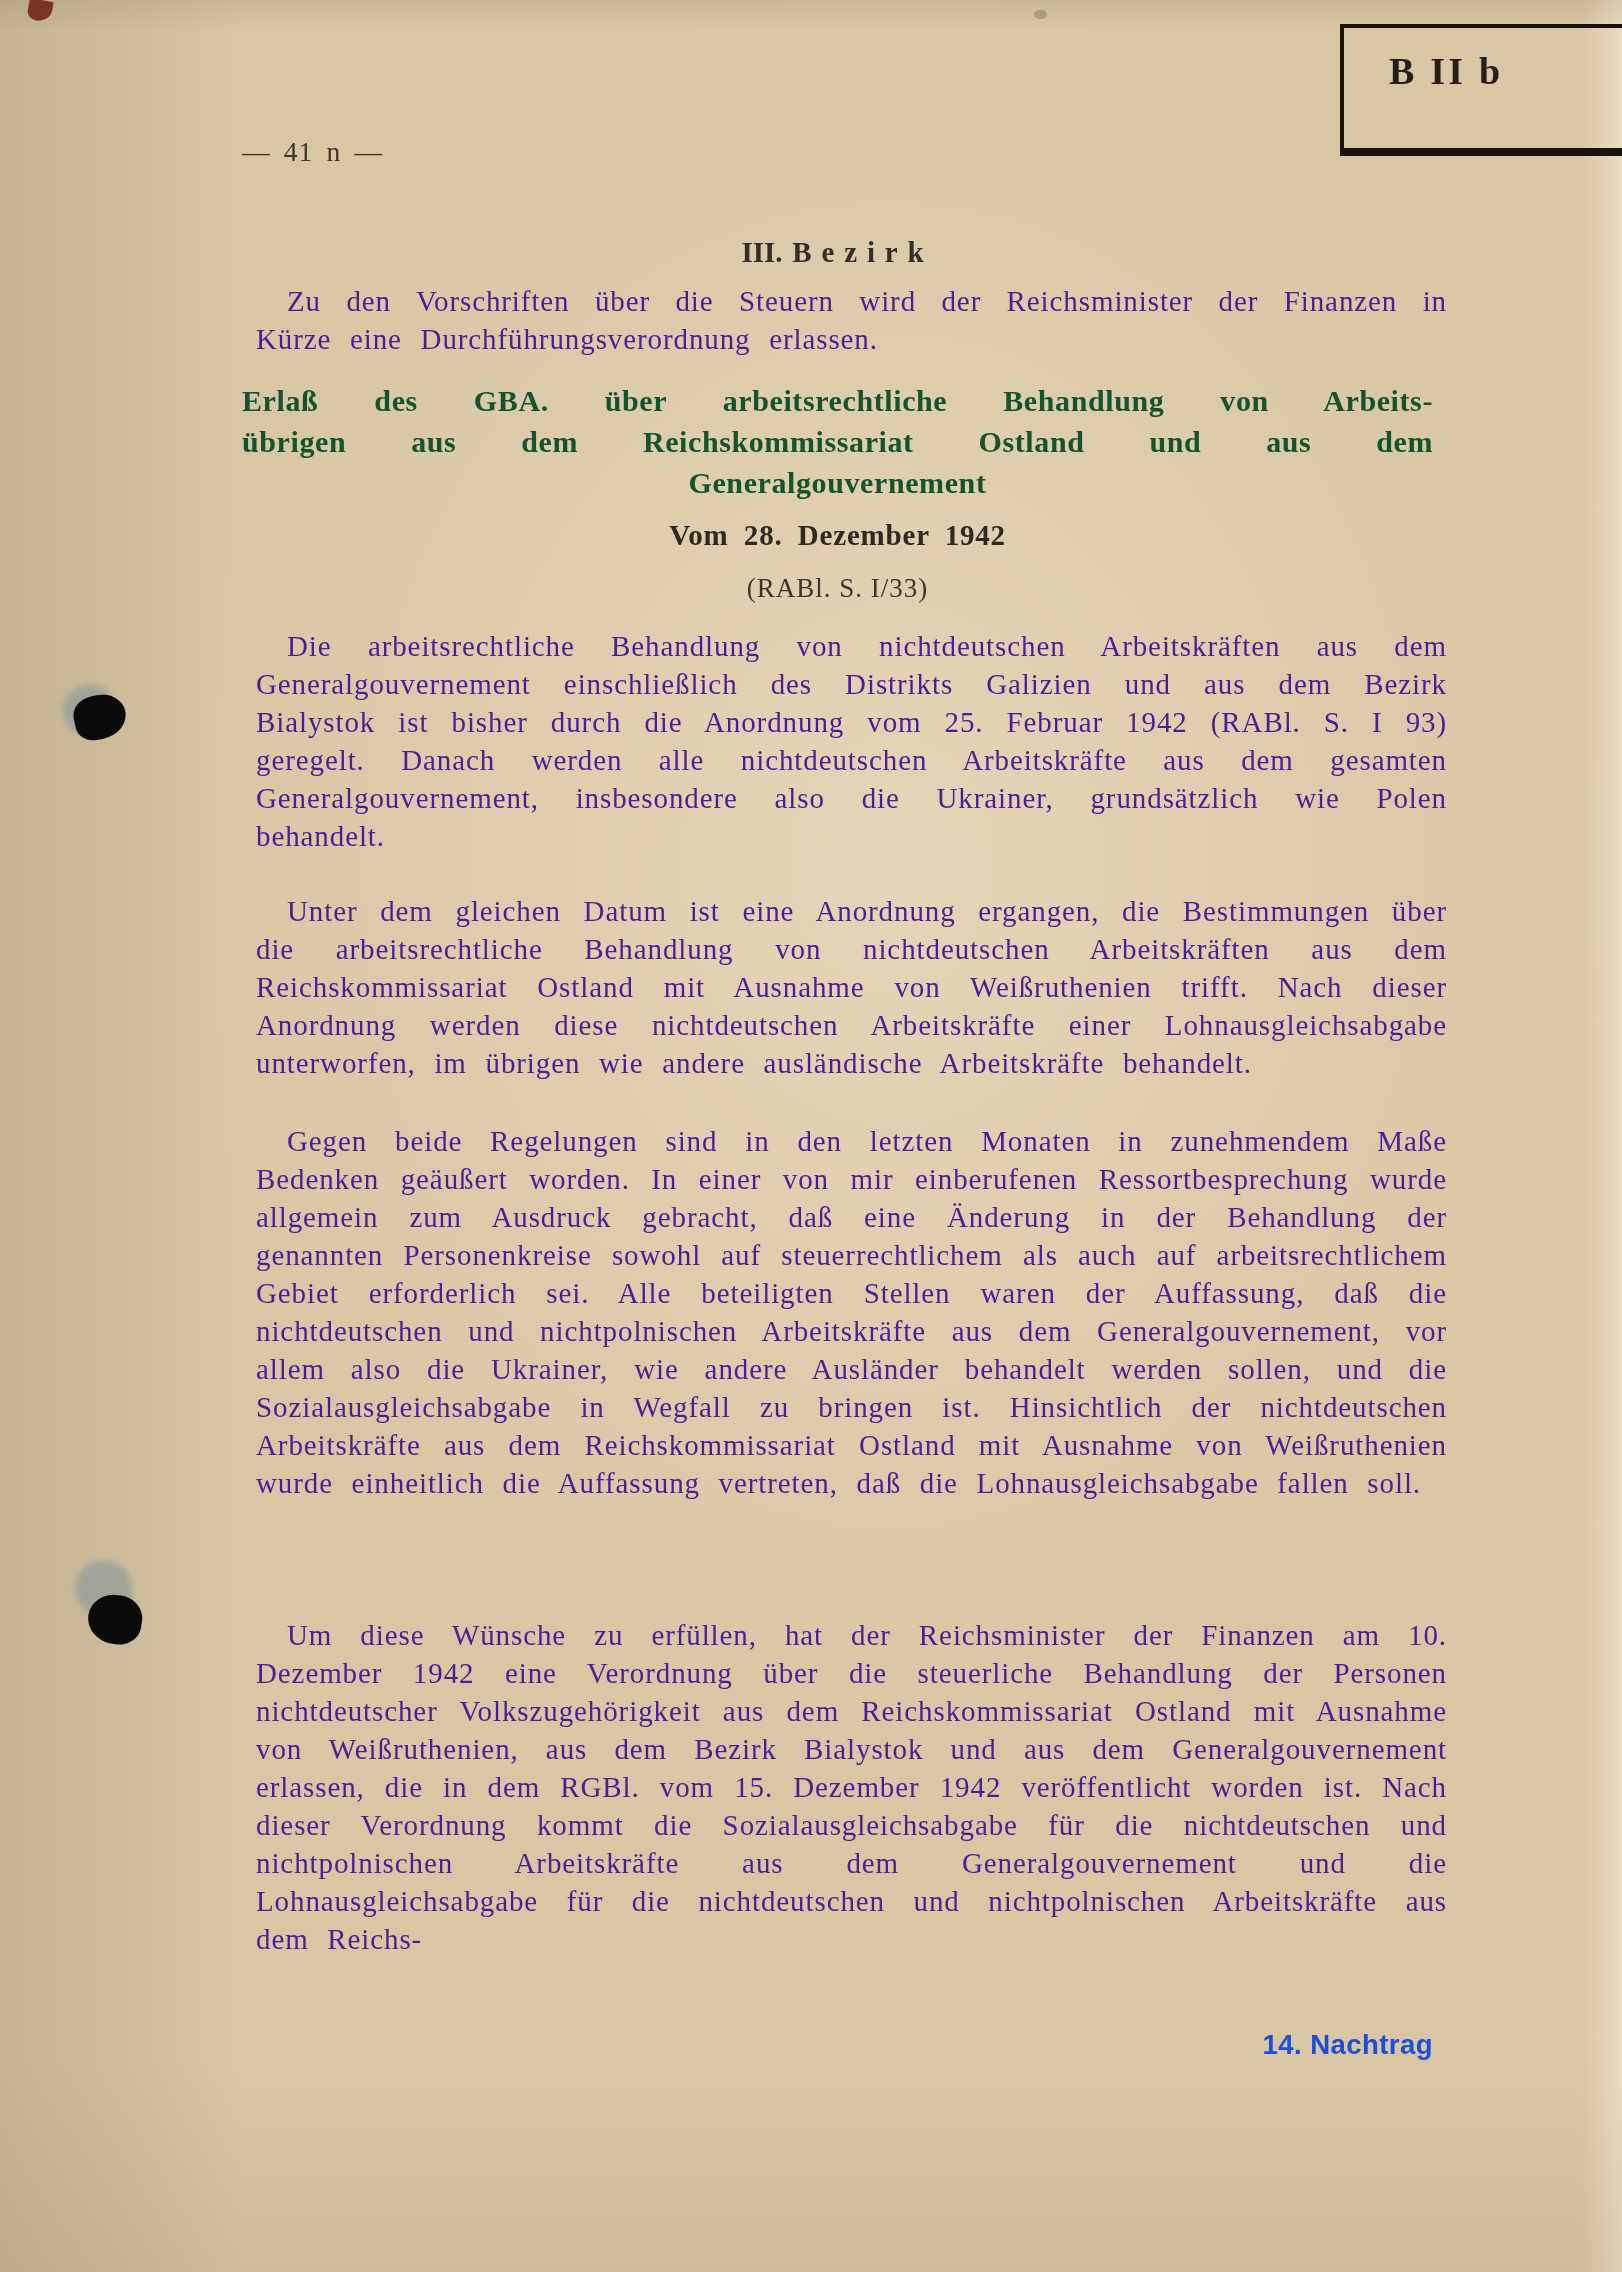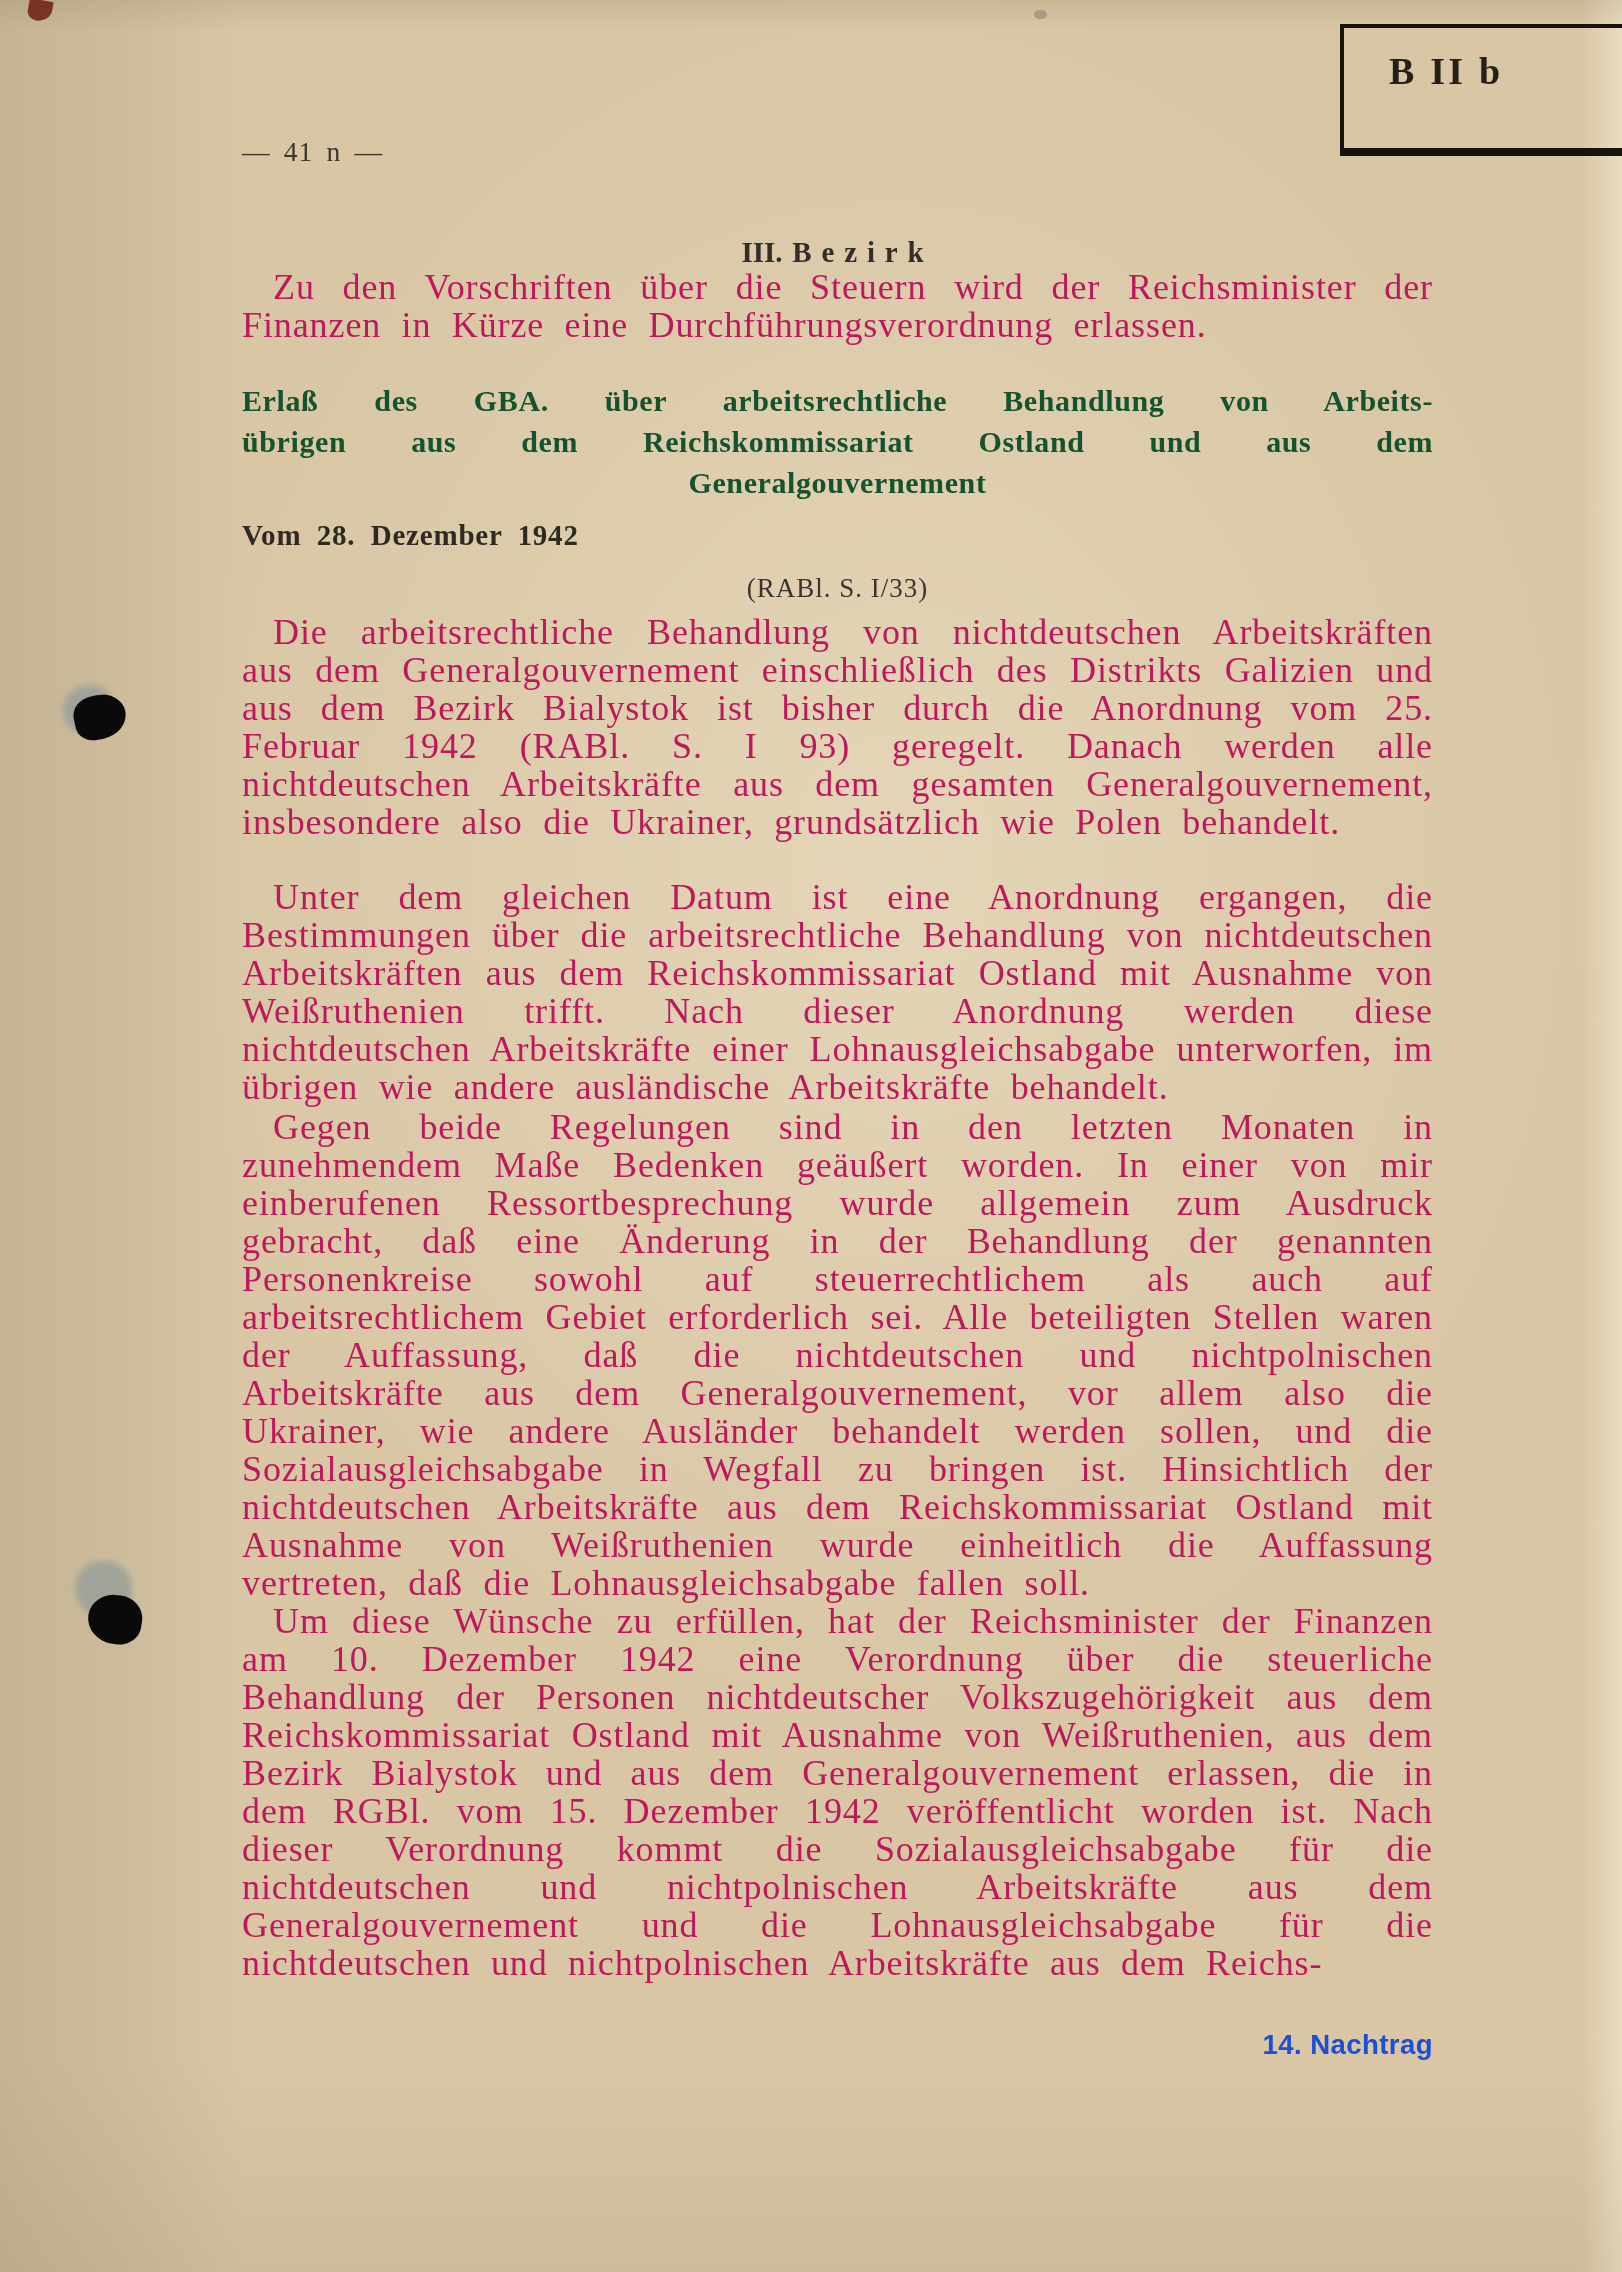--- a/index.html
+++ b/index.html
@@ -43,42 +43,42 @@
   
   #section-heading {
     position: absolute; left: 242px; top: 212px; width: 1191px;
     text-align: center; font-size: 29px; color: #332f28;
   }
   #section-heading .spread { letter-spacing: 0.34em; margin-left: 9.7px; }
 
   
   .body {
     position: absolute; left: 242px; width: 1191px;
-    font-size: 36px; line-height: 38px; color: #be185d;
+    font-size: 29px; line-height: 38px; color: #4c1d95;
     text-align: justify; letter-spacing: 0.9px; word-spacing: 10.5px;
-    margin: 0;
+    margin: 14px;
   }
   .indent { text-indent: 31px; }
   #intro  { top: 268px; }
   #para-1 { top: 613px; }
   #para-2 { top: 878px; }
   #para-3 { top: 1108px; }
   #para-4 { top: 1602px; }
 
   
   #decree-title {
     position: absolute; left: 242px; top: 380px; width: 1191px;
     font-weight: bold; font-size: 30px; line-height: 41px;
     color: #14532d; letter-spacing: 0.6px; word-spacing: 6.5px;
   }
   .dt-just   { text-align: justify; text-align-last: justify; }
   .dt-center { text-align: center; }
   #decree-date {
     position: absolute; left: 242px; top: 519px; width: 1191px;
-    text-align: left; font-weight: bold; font-size: 29px;
+    text-align: center; font-weight: bold; font-size: 29px;
     color: #2e2a22; letter-spacing: 0.8px; word-spacing: 7.3px;
   }
   #decree-ref {
     position: absolute; left: 242px; top: 573px; width: 1191px;
     text-align: center; font-size: 27px; color: #3a362e; letter-spacing: 1px;
   }
 
   
   #footer {
     position: absolute; left: 242px; top: 2029px; width: 1191px;

